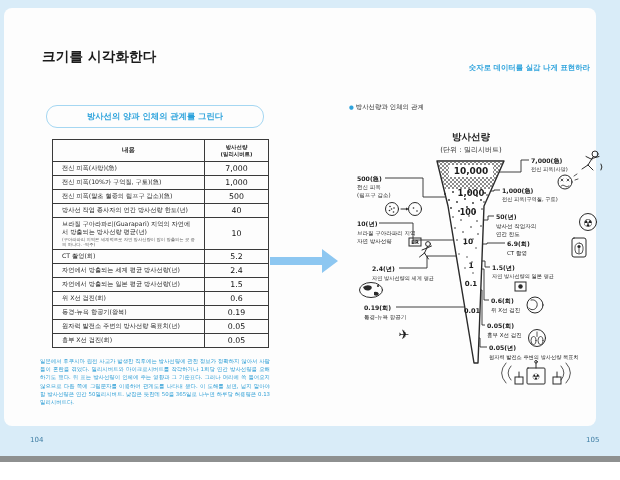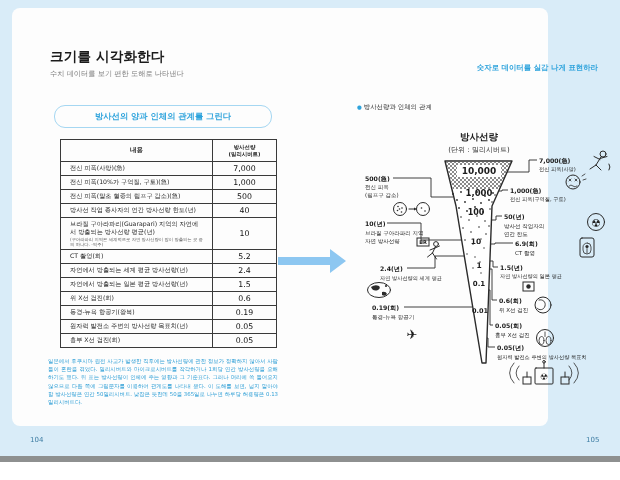--- a/index.html
+++ b/index.html
@@ -1,18 +1,18 @@
 <!DOCTYPE html>
 <html><head>
 <meta charset="utf-8">
 <style>
   html,body{margin:0;padding:0;}
   .stage{position:relative;width:620px;height:480px;background:#d9ecf8;overflow:hidden;
          font-family:"DejaVu Sans","Liberation Sans",sans-serif;color:#222;}
-  .card{position:absolute;left:12px;top:8px;width:536px;height:418px;background:#fdfdfd;border-radius:8px;}
+  .card{position:absolute;left:4px;top:8px;width:592px;height:418px;background:#fdfdfd;border-radius:8px;}
   
   .lp-title{position:absolute;left:38px;top:40px;font-size:13.5px;font-weight:bold;color:#1b1b1b;letter-spacing:.2px;}
   .lp-sub{position:absolute;left:38px;top:61px;font-size:7.2px;color:#7a7a7a;}
   .section-box{position:absolute;left:42px;top:97px;width:216px;height:21px;border:1.5px solid #a5d7f2;
                border-radius:11px;display:flex;align-items:center;justify-content:center;
                color:#2ea3dc;font-size:8.3px;font-weight:bold;text-align:center;}
   table.rad{position:absolute;left:48px;top:131px;width:217px;border-collapse:collapse;table-layout:fixed;}
   table.rad th,table.rad td{border:1.1px solid #3a3a3a;padding:2px 9px;}
   table.rad{border:1.6px solid #2e2e2e;}
   table.rad th{font-size:6.6px;font-weight:bold;text-align:center;height:17px;}
@@ -42,21 +42,20 @@
   .gray-bar{position:absolute;left:0;top:456px;width:620px;height:6px;background:#8e9090;}
   .white-bottom{position:absolute;left:0;top:462px;width:620px;height:18px;background:#ffffff;}
 </style>
 </head>
 <body>
 
 <div class="stage">
   <div class="card">
 
     <div class="lp-title">크기를 시각화한다</div>
-    <div class="lp-sub">수치 데이터를 보기 편한 도해로 나타낸다</div>
     <div class="section-box">
       <span>방사선의 양과 인체의 관계를 그린다</span>
     </div>
 
     <table class="rad">
       <thead>
         <tr>
           <th class="ccol">내용</th>
           <th class="vcol">
             <div>방사선량</div>

